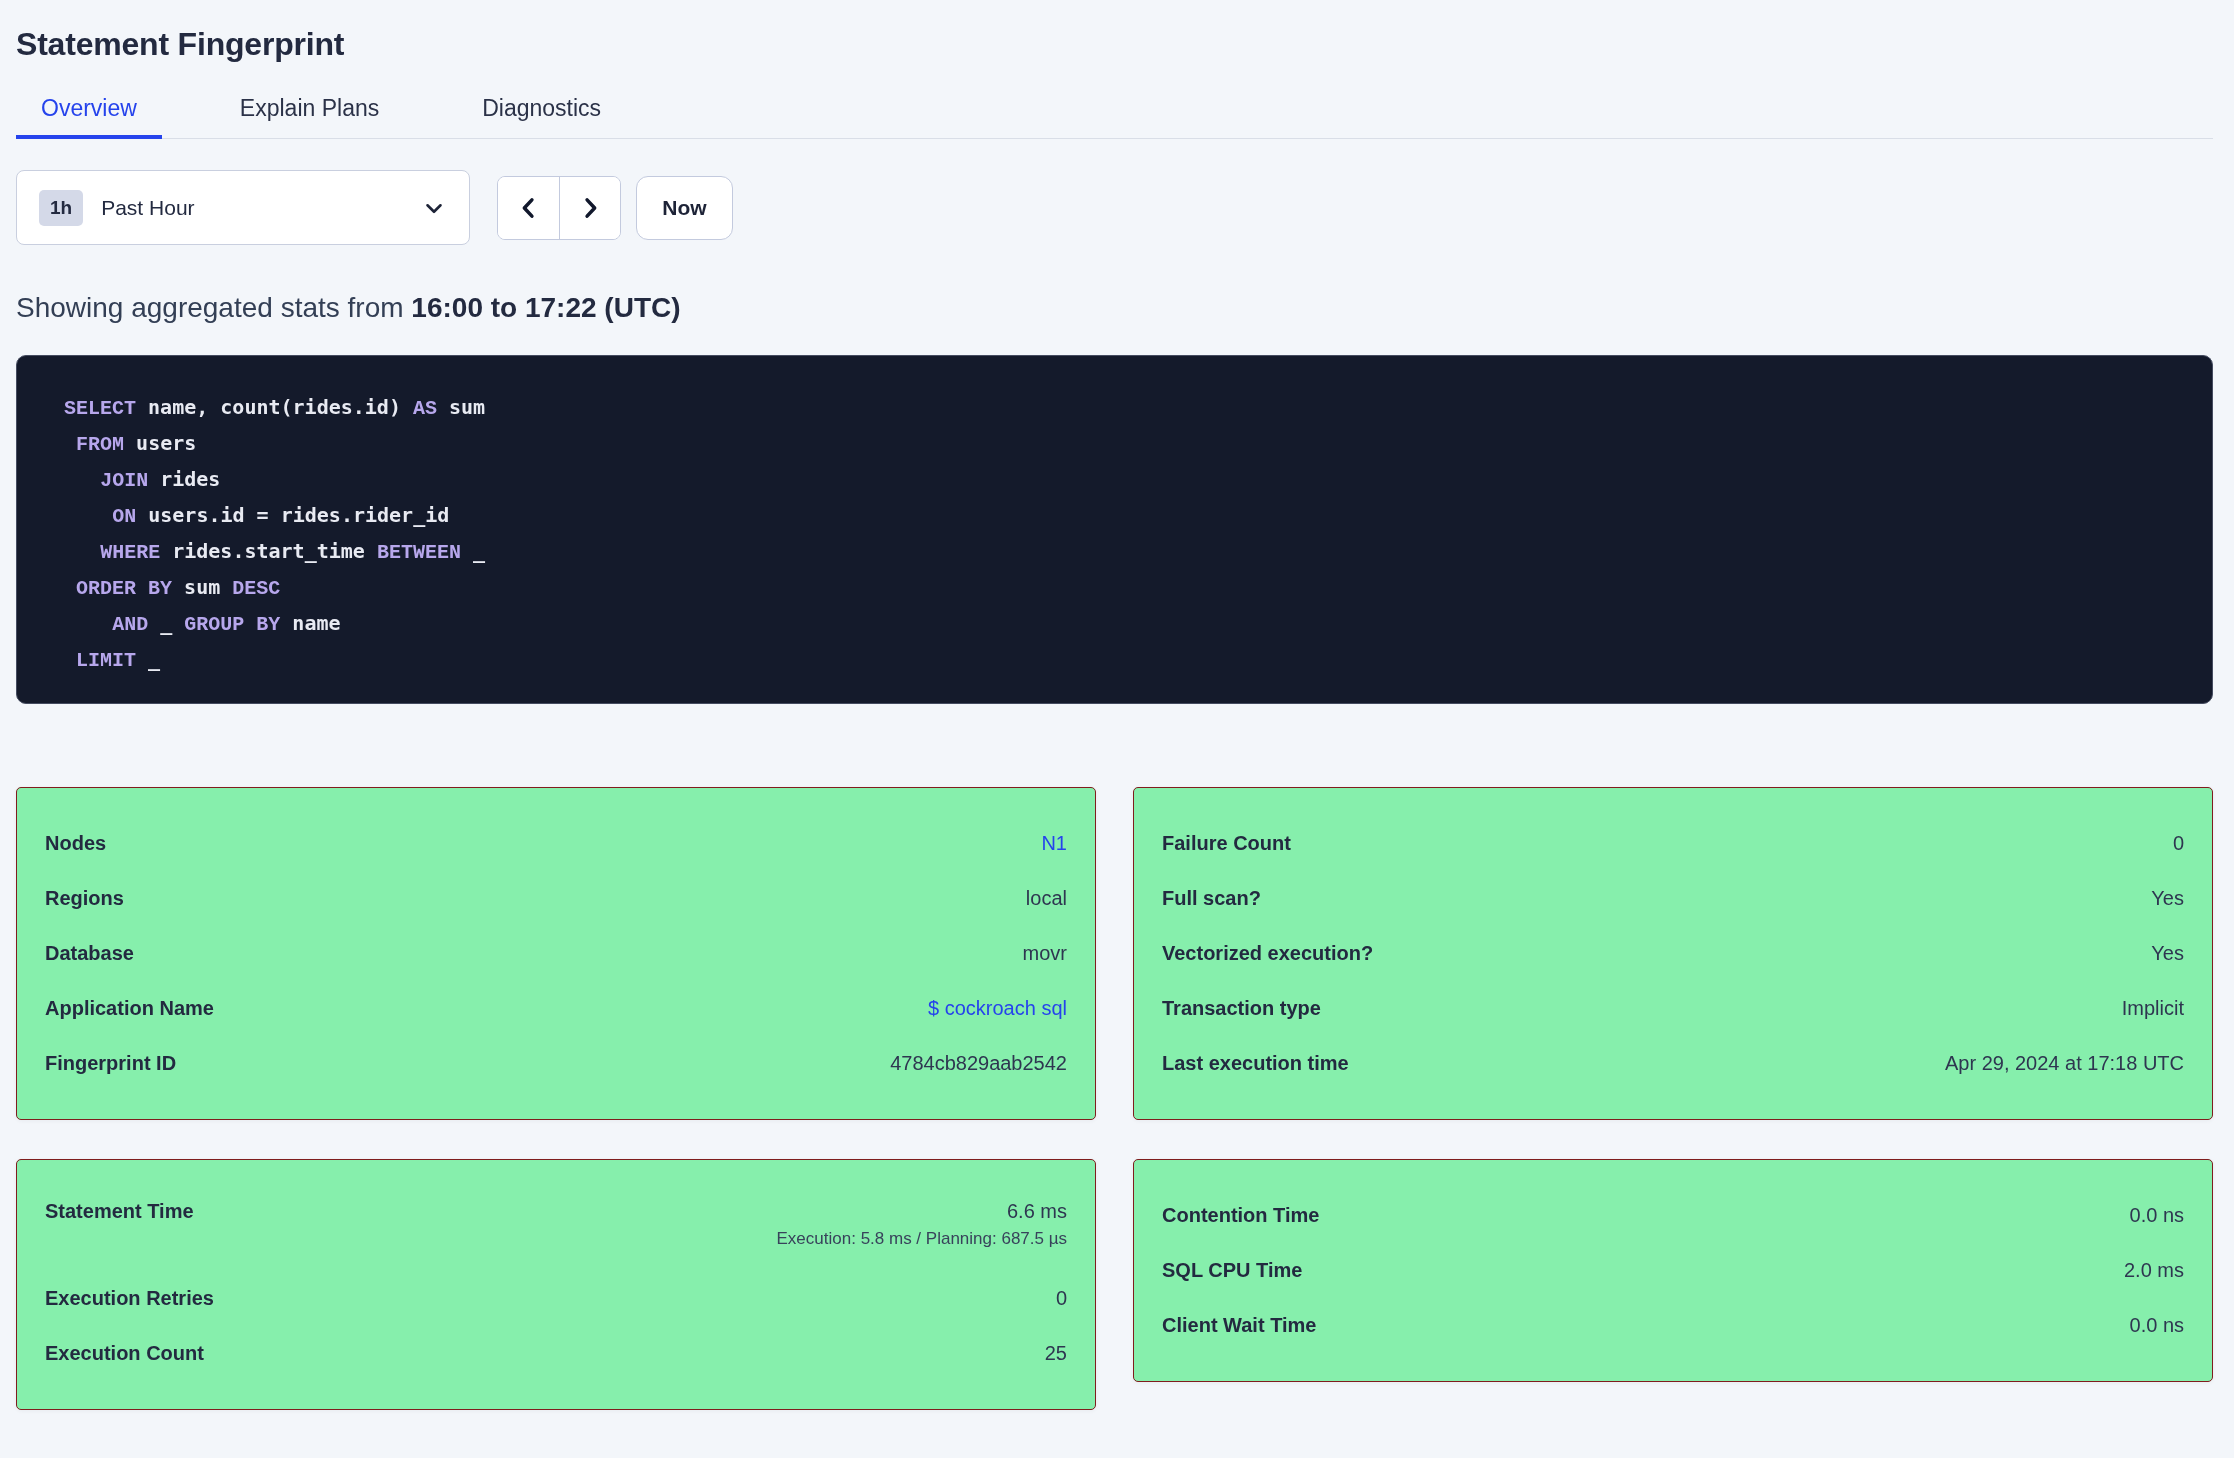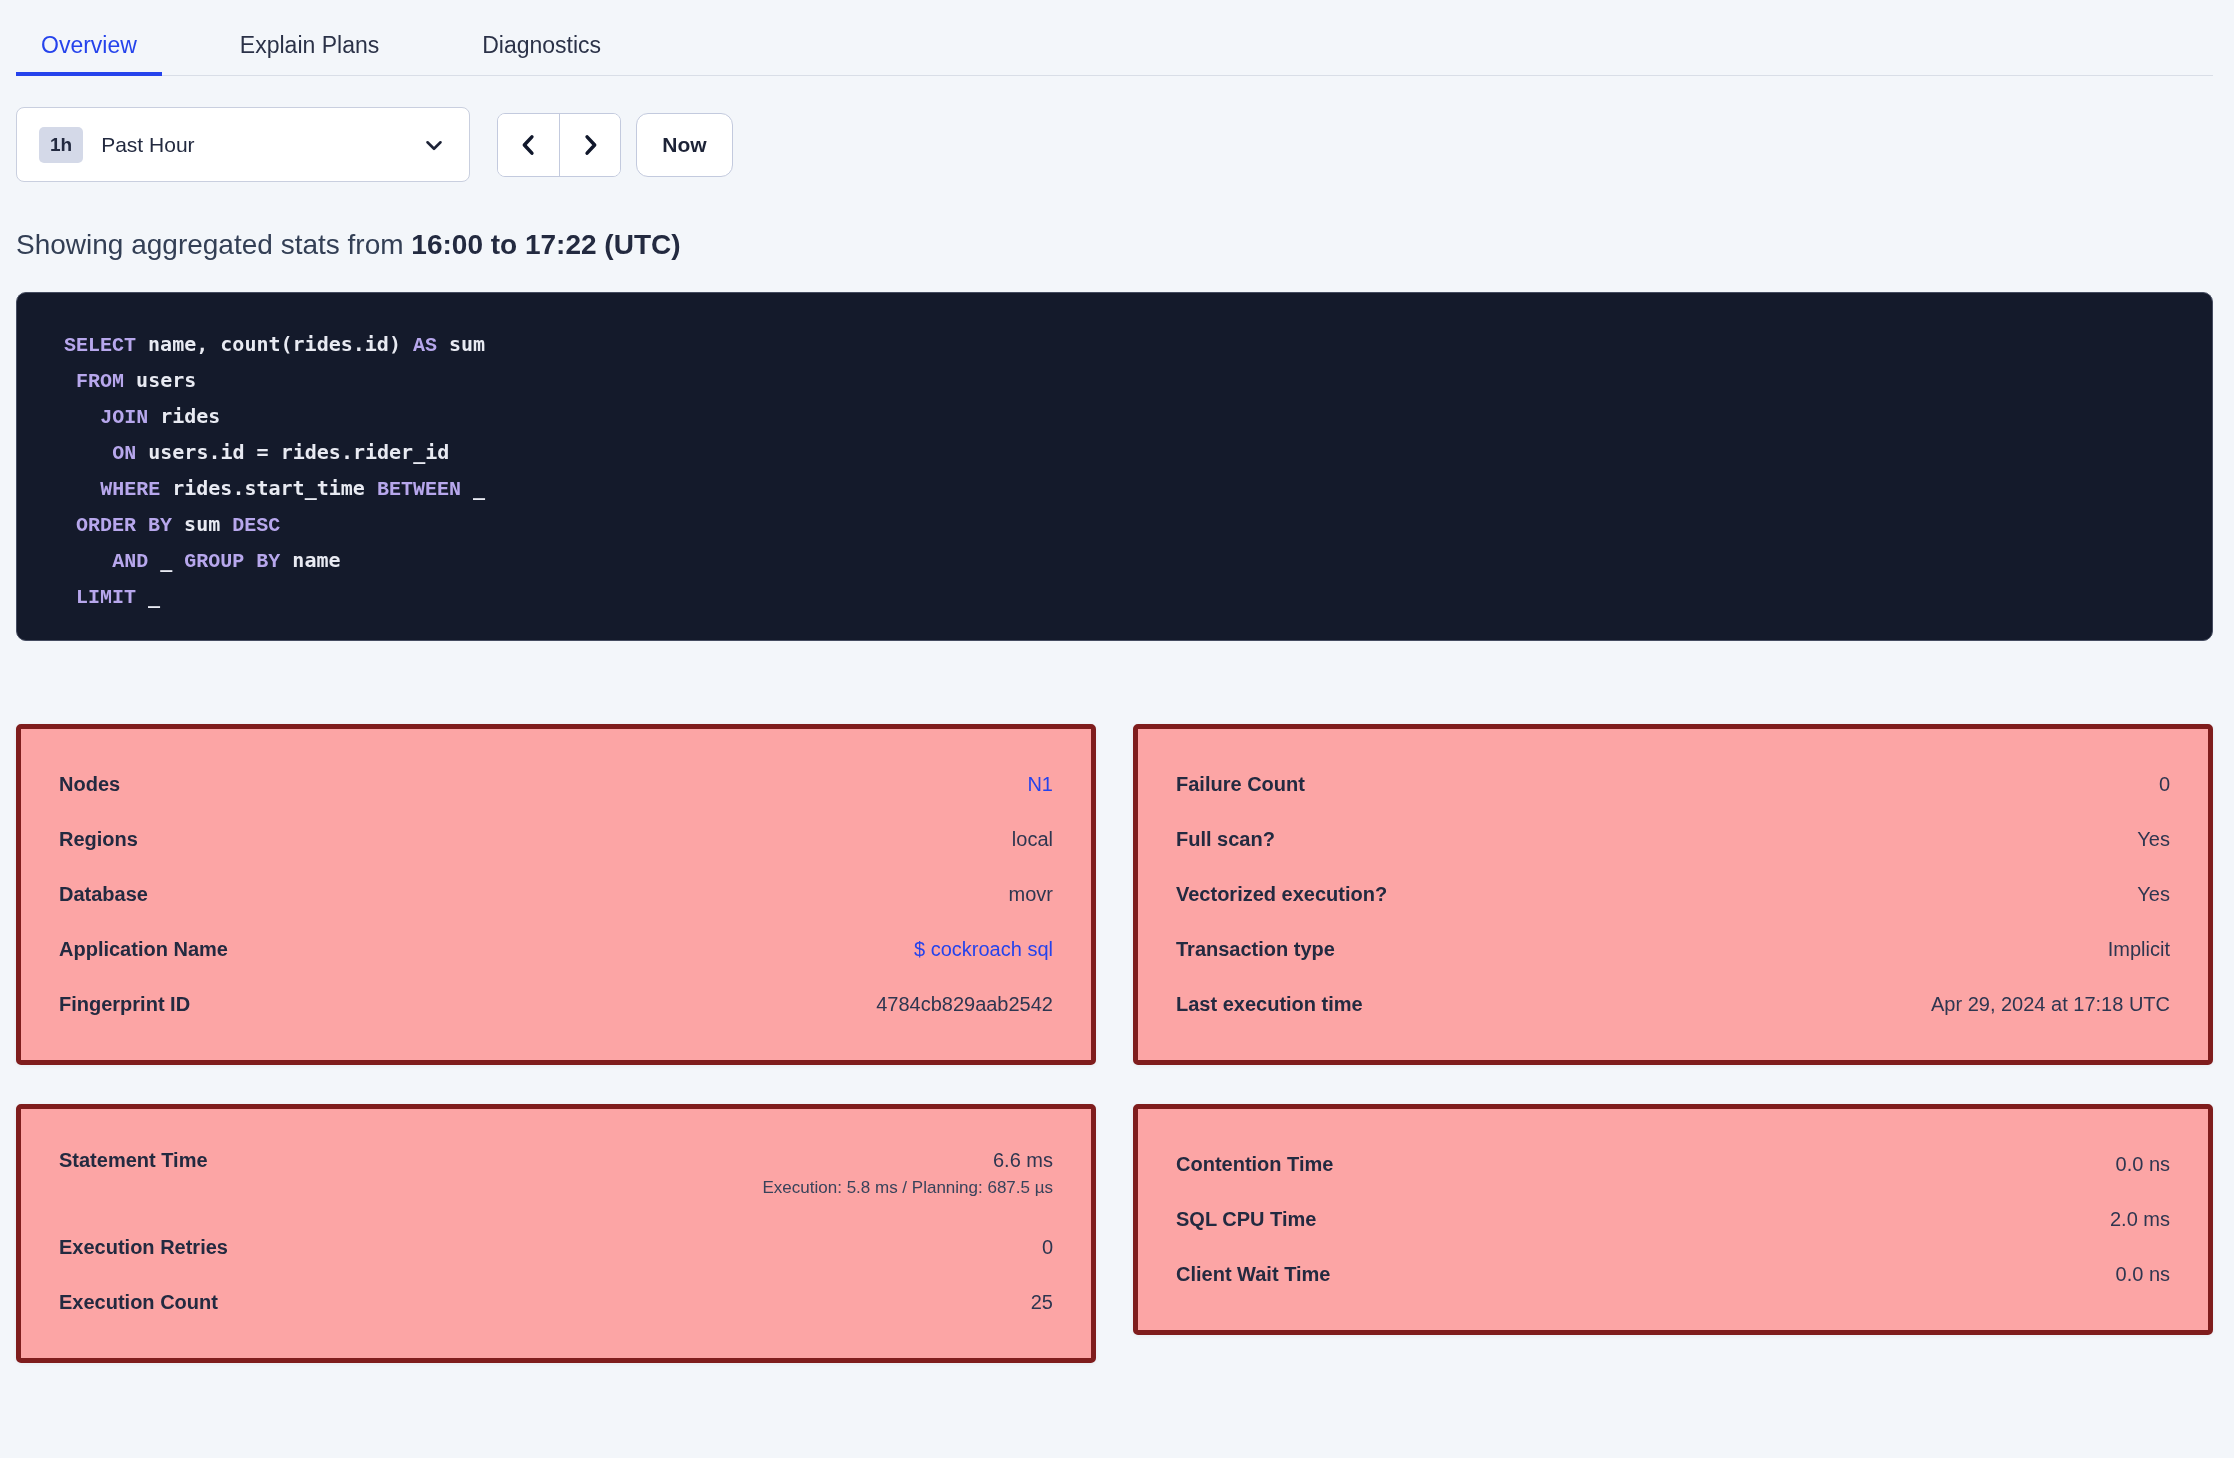--- a/index.html
+++ b/index.html
@@ -82,40 +82,41 @@
   .sql-line .kw { color: #b7a7ec; font-family: Liberation Mono, monospace; }
   .sql-line .tx { color: #e8eaf2; }
 
   
   .cards {
     margin-top: 83px;
     display: grid; grid-template-columns: 1fr 1fr; gap: 39px 37px;
     align-items: start;
   }
   .card {
-    background: #fca5a5; border: 5px solid #7f1d1d; border-radius: 5px;
+    background: #86efac; border: 1px solid #7f1d1d; border-radius: 5px;
     box-shadow: 0 1px 4px rgba(33,45,68,0.05);
-    padding: 28px 38px;
+    padding: 28px 28px;
   }
   .prop-row {
     min-height: 55px;
     display: flex; justify-content: space-between; align-items: center;
   }
   .prop-row.has-sub { align-items: flex-start; padding-top: 12px; min-height: 83px; }
   .prop-label { font-size: 20px; font-weight: 700; color: #232a40; }
   .prop-value-wrap { display: flex; flex-direction: column; align-items: flex-end; }
   .prop-value { font-size: 20px; color: #2e3650; text-align: right; }
   .prop-value.link { color: #2543ec; cursor: pointer; }
   .prop-sub { font-size: 17px; color: #38435b; margin-top: 6px; text-align: right; }
 </style>
 </head>
 <body>
 
 <div class="page">
 
+  <h1 class="page-title">Statement Fingerprint</h1>
 
   <nav class="tabs" id="tabs">
       <button class="tab active">Overview</button>
       <button class="tab">Explain Plans</button>
       <button class="tab">Diagnostics</button>
     </nav>
 
   <div class="controls">
     <div class="range-select">
       <span class="badge">1h</span>

